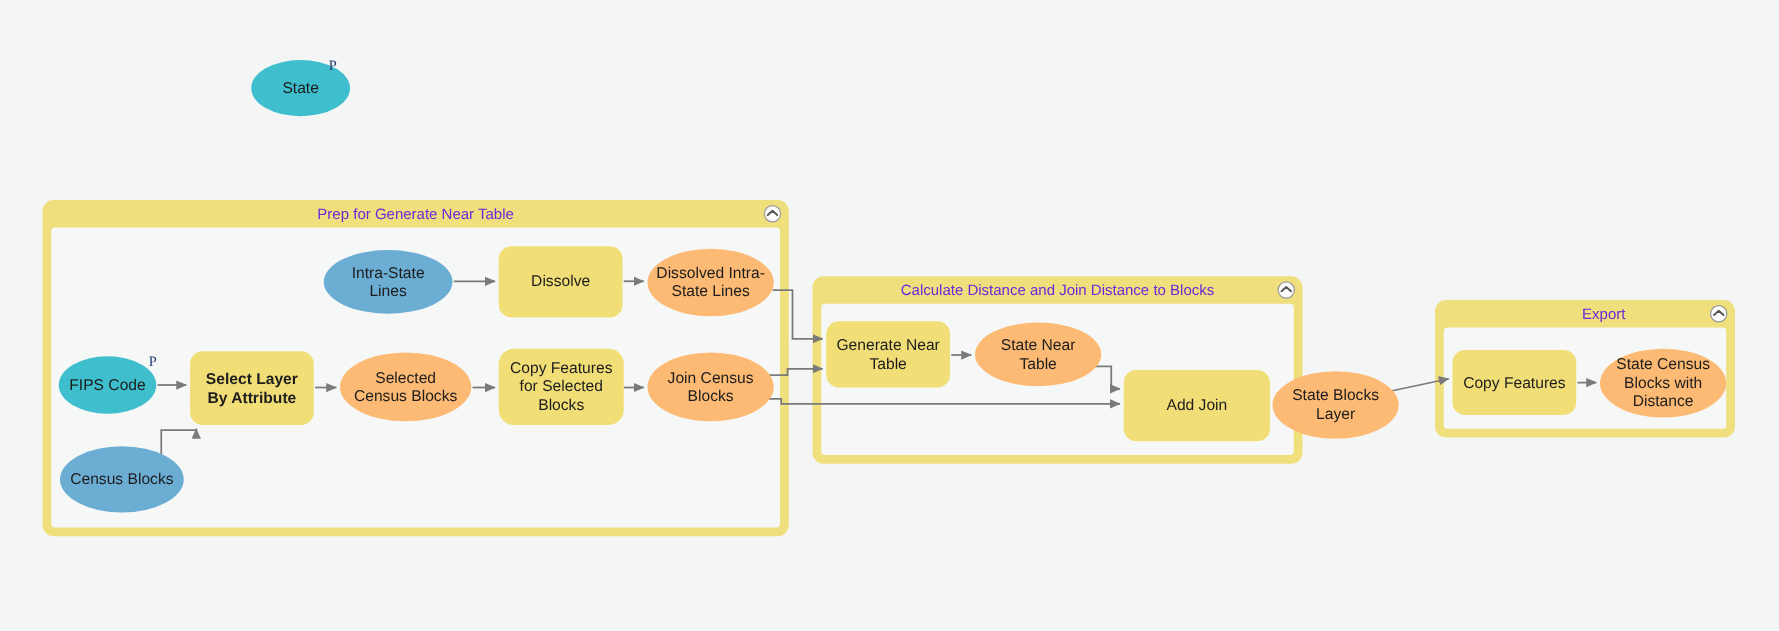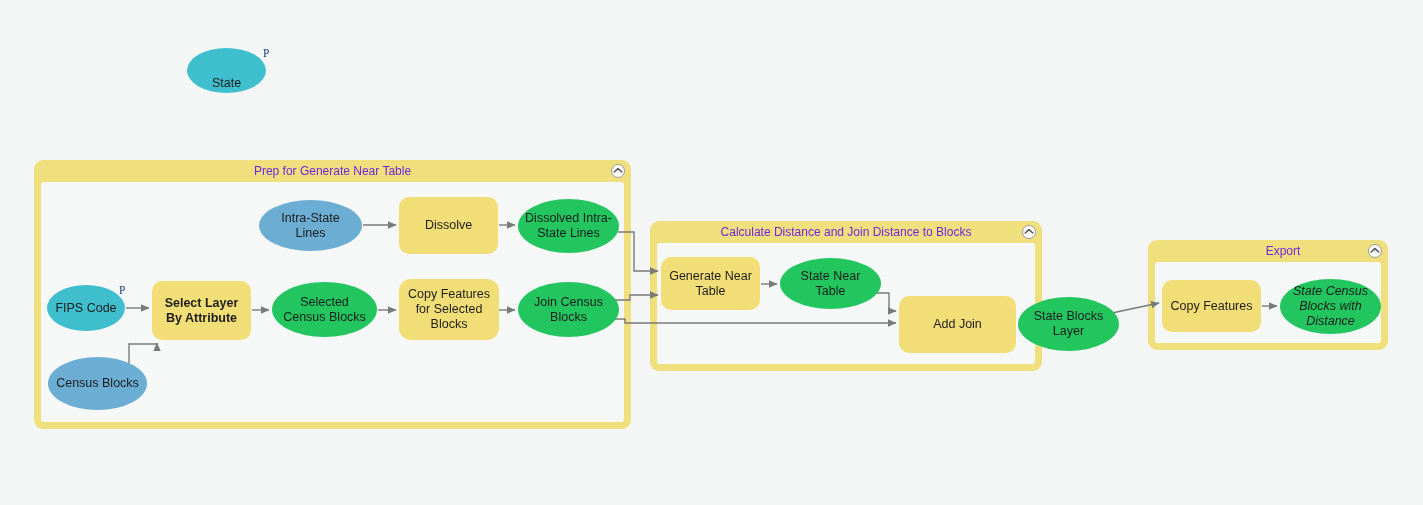--- a/index.html
+++ b/index.html
@@ -85,21 +85,21 @@
   }
   .node.tool {
     background: #f2de77;
     border-radius: 10px;
   }
   .node.ellipse {
     border-radius: 50%;
   }
   .node.data-in   { background: #6cadd4; }
   .node.param-in  { background: #3fbecd; }
-  .node.data-out  { background: #22c55e; text-align: center; }
+  .node.data-out  { background: #fdba74; text-align: center; }
 
   .pflag {
     position: absolute;
     font-size: 11.5px;
     color: #1f3a6e;
     font-family: "Liberation Serif", serif;
     z-index: 12;
     pointer-events: none;
   }
 </style>
@@ -177,21 +177,21 @@
       <span>Export</span>
       <span class="collapse-btn">
         <svg width="10" height="7" viewBox="0 0 10 7" aria-hidden="true">
           <path d="M1.2,5 L5,1.6 L8.8,5" fill="none" stroke="#555" stroke-width="1.5" stroke-linecap="round" stroke-linejoin="round"></path>
         </svg>
       </span>
     </div>
     <div class="group-body"></div>
   </div>
 
-  <div class="node ellipse param-in" style="left:187px; top:48px; width:79px; height:45px;align-items:flex-end;">
+  <div class="node ellipse param-in" style="left:201px; top:48px; width:79px; height:45px;">
     <span>State</span>
   </div>
   <span class="pflag" style="left:263px; top:47px;">P</span>
 
   <div class="node ellipse data-in" style="left:259px; top:200px; width:103px; height:51px;">
     <span>Intra-State Lines</span>
   </div>
 
   <div class="node tool" style="left:399px; top:197px; width:99px; height:57px;">
     <span>Dissolve</span>
@@ -239,17 +239,17 @@
   </div>
 
   <div class="node ellipse data-out" style="left:1018px; top:297px; width:101px; height:54px;">
     <span>State Blocks Layer</span>
   </div>
 
   <div class="node tool" style="left:1162px; top:280px; width:99px; height:52px;">
     <span>Copy Features</span>
   </div>
 
-  <div class="node ellipse data-out" style="left:1280px; top:279px; width:101px; height:55px;font-style:italic;">
+  <div class="node ellipse data-out" style="left:1280px; top:279px; width:101px; height:55px;">
     <span>State Census Blocks with Distance</span>
   </div>
 
 </div>
 
 </body></html>

